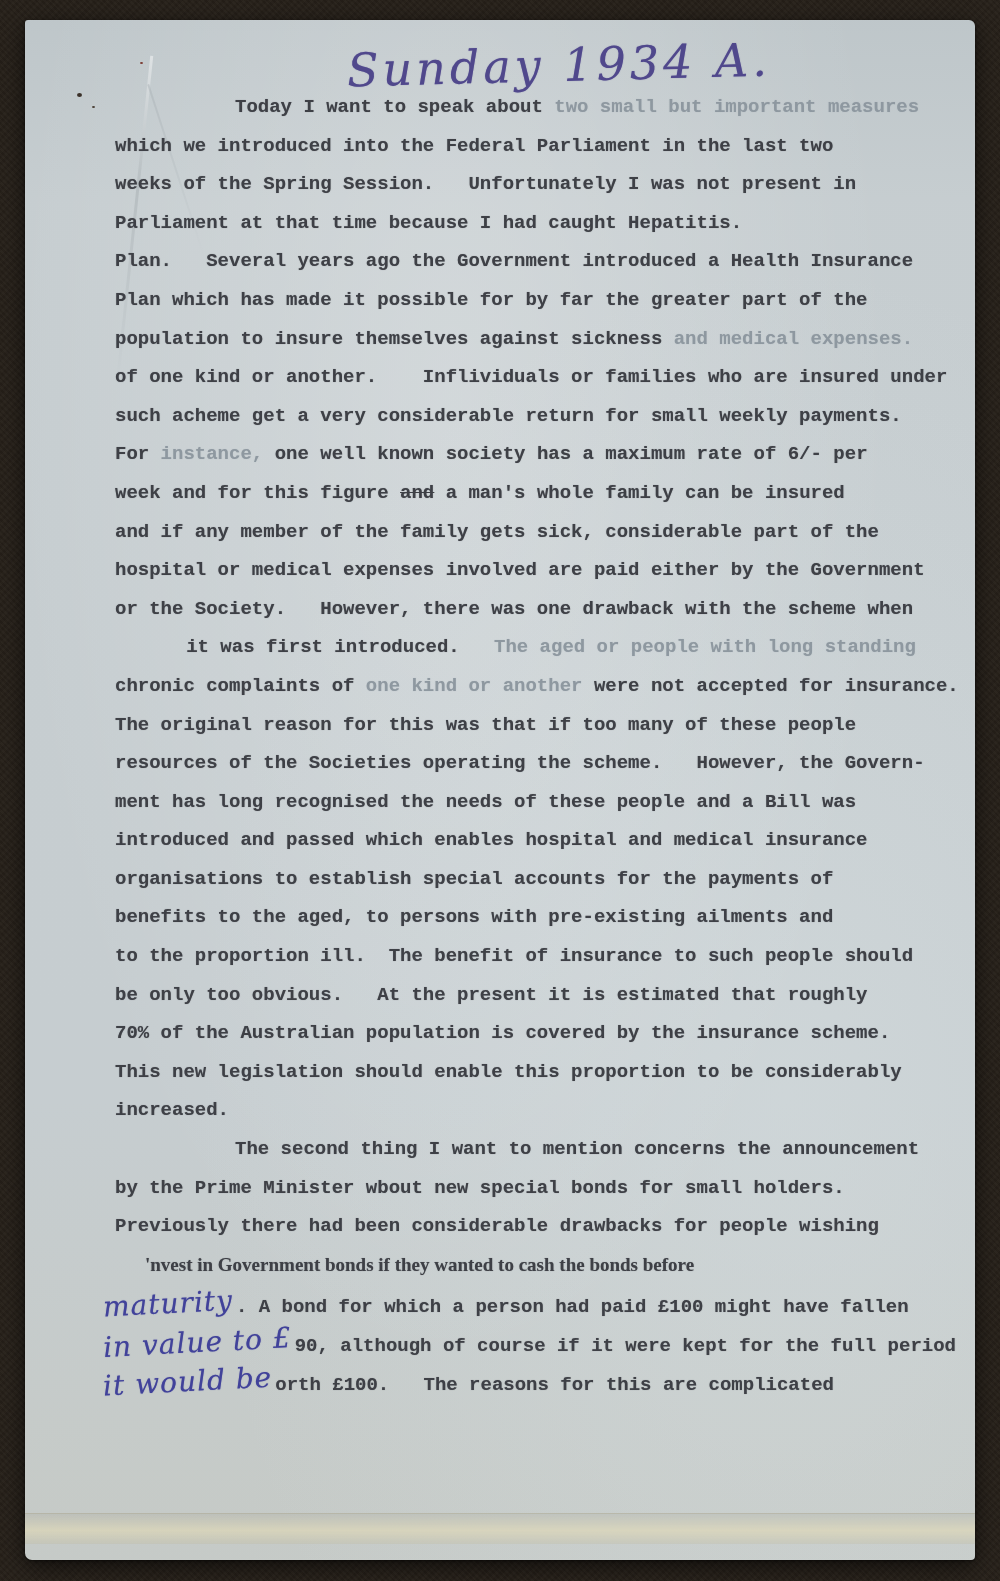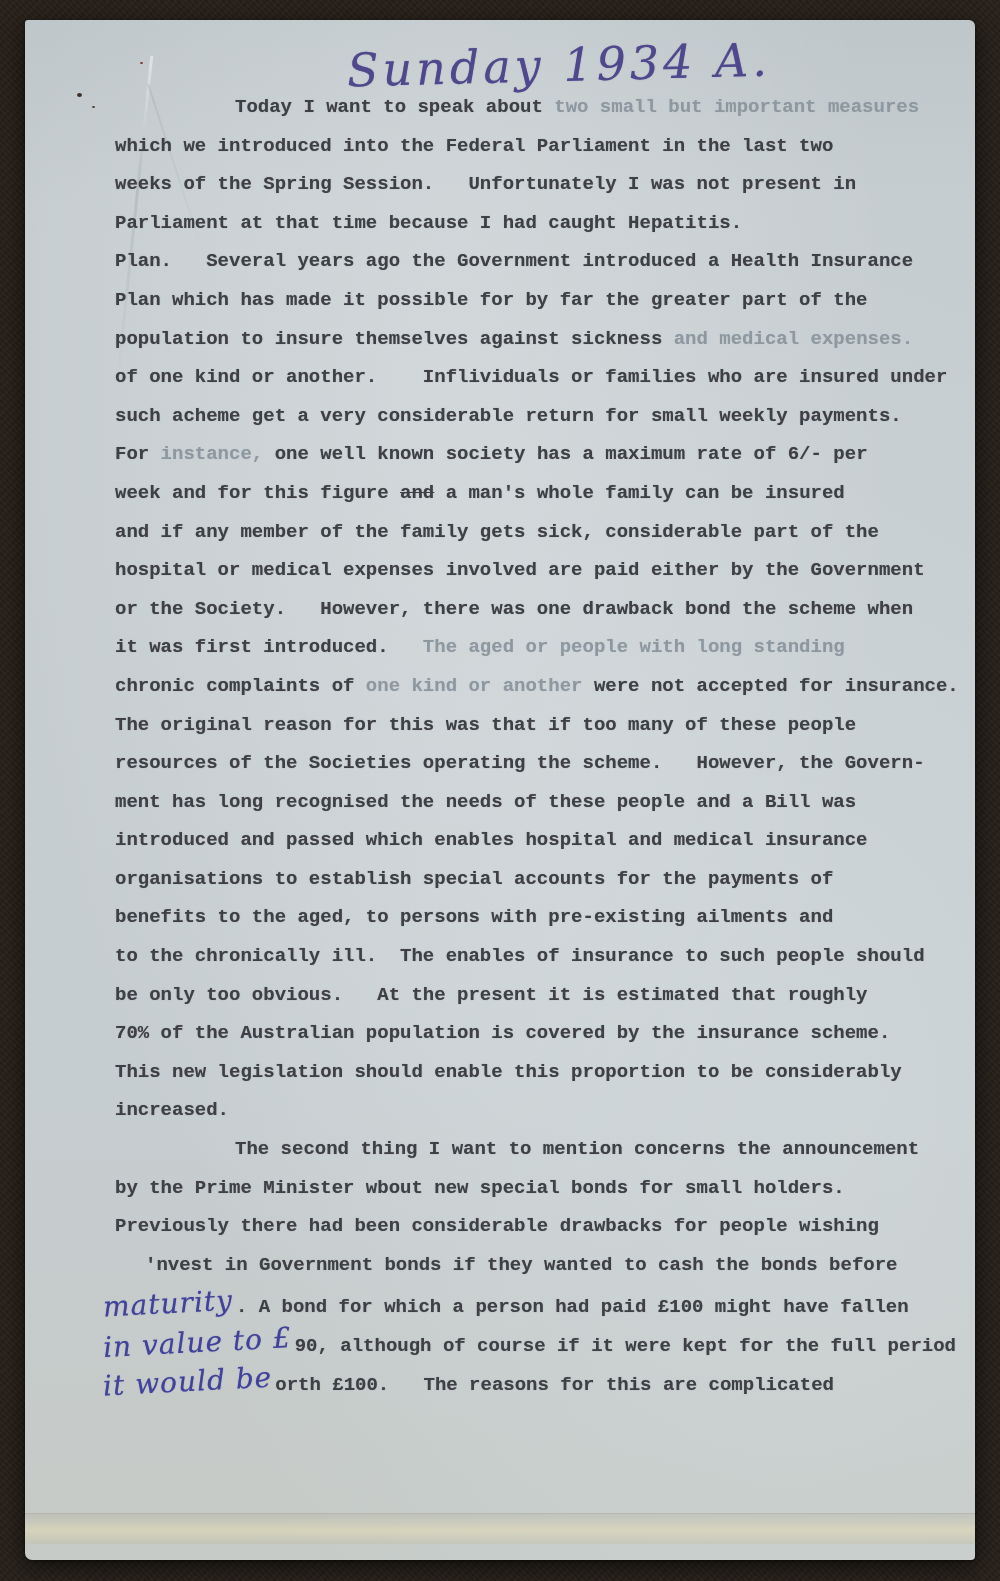--- a/index.html
+++ b/index.html
@@ -84,37 +84,37 @@
       <div class="line" style="padding-left: 0px;"><span class="sg-t">Parliament at that time because I had caught Hepatitis.</span></div>
       <div class="line" style="padding-left: 0px;"><span class="sg-t">Plan.   Several years ago the Government introduced a Health Insurance</span></div>
       <div class="line" style="padding-left: 0px;"><span class="sg-t">Plan which has made it possible for by far the greater part of the</span></div>
       <div class="line" style="padding-left: 0px;"><span class="sg-t">population to insure themselves against sickness </span><span class="sg-f">and medical expenses.</span></div>
       <div class="line" style="padding-left: 0px;"><span class="sg-t">of one kind or another.    Inflividuals or families who are insured under</span></div>
       <div class="line" style="padding-left: 0px;"><span class="sg-t">such acheme get a very considerable return for small weekly payments.</span></div>
       <div class="line" style="padding-left: 0px;"><span class="sg-t">For </span><span class="sg-f">instance,</span><span class="sg-t"> one well known society has a maximum rate of 6/- per</span></div>
       <div class="line" style="padding-left: 0px;"><span class="sg-t">week and for this figure </span><span class="sg-s">and</span><span class="sg-t"> a man's whole family can be insured</span></div>
       <div class="line" style="padding-left: 0px;"><span class="sg-t">and if any member of the family gets sick, considerable part of the</span></div>
       <div class="line" style="padding-left: 0px;"><span class="sg-t">hospital or medical expenses involved are paid either by the Government</span></div>
-      <div class="line" style="padding-left: 0px;"><span class="sg-t">or the Society.   However, there was one drawback bond the scheme when</span></div>
-      <div class="line" style="padding-left: 0px;"><span class="sg-t">it was first introduced.   </span><span class="sg-f">The aged or people with long standing</span></div>
+      <div class="line" style="padding-left: 0px;"><span class="sg-t">or the Society.   However, there was one drawback with the scheme when</span></div>
+      <div class="line" style="padding-left: 0px; text-align: center;"><span class="sg-t">it was first introduced.   </span><span class="sg-f">The aged or people with long standing</span></div>
       <div class="line" style="padding-left: 0px;"><span class="sg-t">chronic complaints of </span><span class="sg-f">one kind or another</span><span class="sg-t"> were not accepted for insurance.</span></div>
       <div class="line" style="padding-left: 0px;"><span class="sg-t">The original reason for this was that if too many of these people</span></div>
       <div class="line" style="padding-left: 0px;"><span class="sg-t">resources of the Societies operating the scheme.   However, the Govern-</span></div>
       <div class="line" style="padding-left: 0px;"><span class="sg-t">ment has long recognised the needs of these people and a Bill was</span></div>
       <div class="line" style="padding-left: 0px;"><span class="sg-t">introduced and passed which enables hospital and medical insurance</span></div>
       <div class="line" style="padding-left: 0px;"><span class="sg-t">organisations to establish special accounts for the payments of</span></div>
       <div class="line" style="padding-left: 0px;"><span class="sg-t">benefits to the aged, to persons with pre-existing ailments and</span></div>
-      <div class="line" style="padding-left: 0px;"><span class="sg-t">to the chronically ill.  The enables of insurance to such people should</span></div>
+      <div class="line" style="padding-left: 0px;"><span class="sg-t">to the proportion ill.  The benefit of insurance to such people should</span></div>
       <div class="line" style="padding-left: 0px;"><span class="sg-t">be only too obvious.   At the present it is estimated that roughly</span></div>
       <div class="line" style="padding-left: 0px;"><span class="sg-t">70% of the Australian population is covered by the insurance scheme.</span></div>
       <div class="line" style="padding-left: 0px;"><span class="sg-t">This new legislation should enable this proportion to be considerably</span></div>
       <div class="line" style="padding-left: 0px;"><span class="sg-t">increased.</span></div>
       <div class="line" style="padding-left: 120px;"><span class="sg-t">The second thing I want to mention concerns the announcement</span></div>
       <div class="line" style="padding-left: 0px;"><span class="sg-t">by the Prime Minister wbout new special bonds for small holders.</span></div>
       <div class="line" style="padding-left: 0px;"><span class="sg-t">Previously there had been considerable drawbacks for people wishing</span></div>
-      <div class="line" style="padding-left: 30px;"><span class="sg-t">'nvest in Government bonds if they wanted to cash the bonds before</span></div>
+      <div class="line" style="padding-left: 30px; font-family: Liberation Serif, serif;"><span class="sg-t">'nvest in Government bonds if they wanted to cash the bonds before</span></div>
       <div class="line" style="padding-left: 0px;"><span class="sg-h">maturity</span><span class="sg-t">. A bond for which a person had paid £100 might have fallen</span></div>
       <div class="line" style="padding-left: 0px;"><span class="sg-h">in value to £</span><span class="sg-t">90, although of course if it were kept for the full period</span></div>
       <div class="line" style="padding-left: 0px;"><span class="sg-h">it would be</span><span class="sg-t">orth £100.   The reasons for this are complicated</span></div>
     </div>
 
   <div class="fold-band"></div>
 </div>
 
 </body></html>

